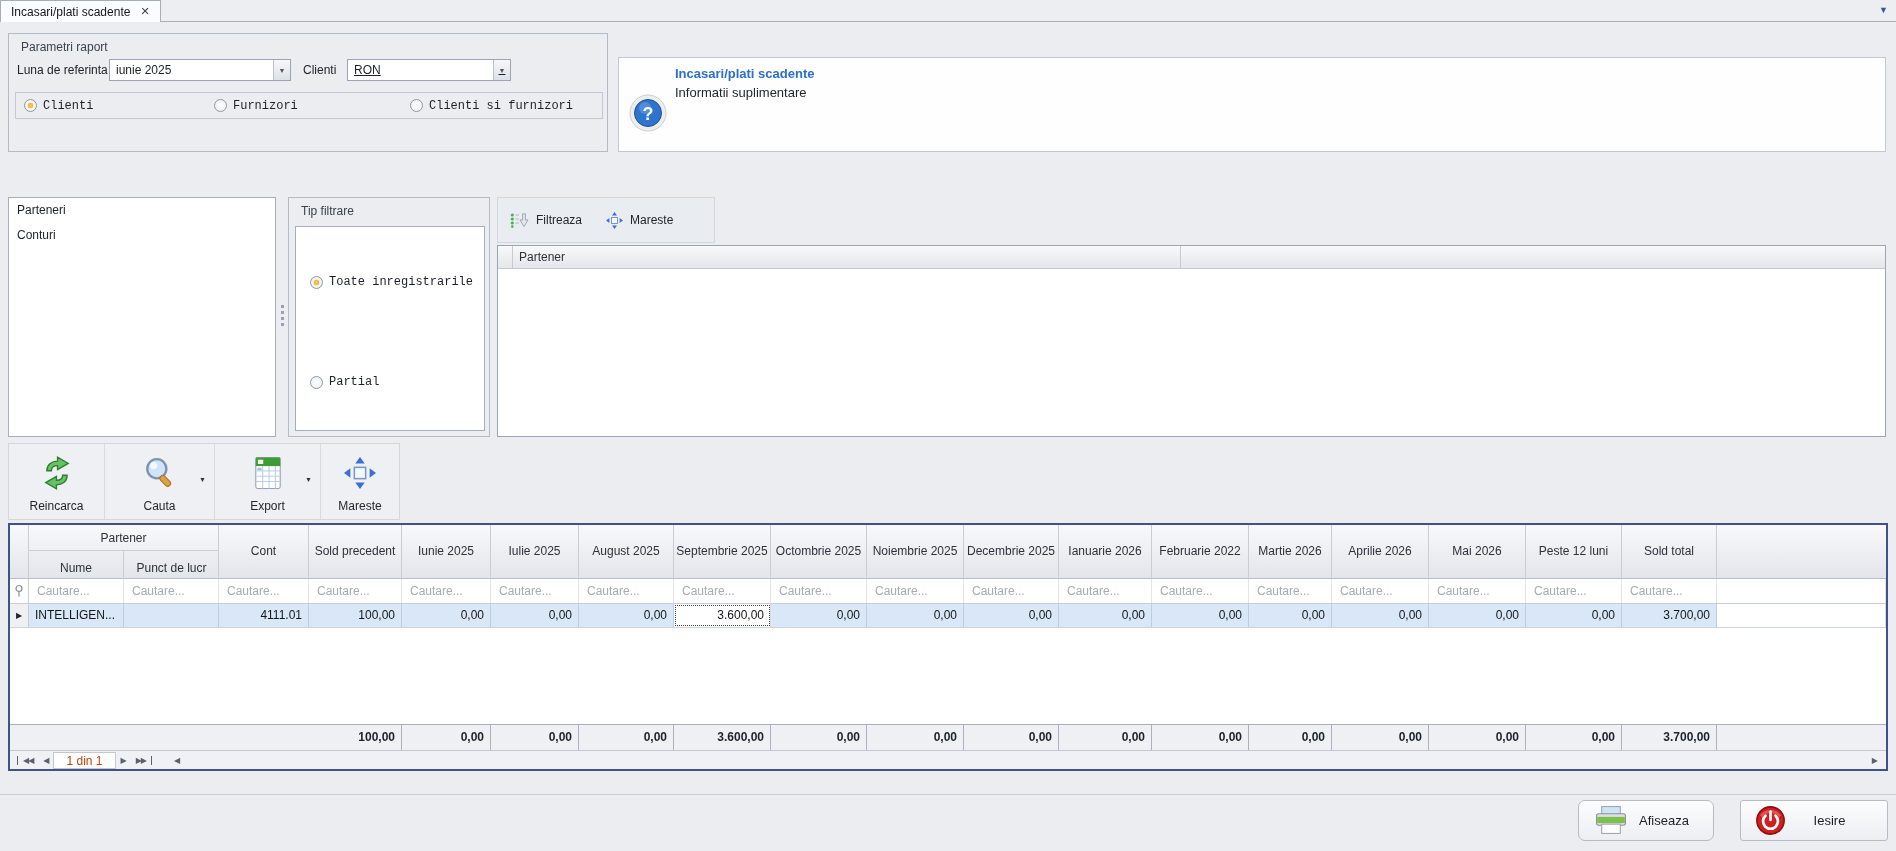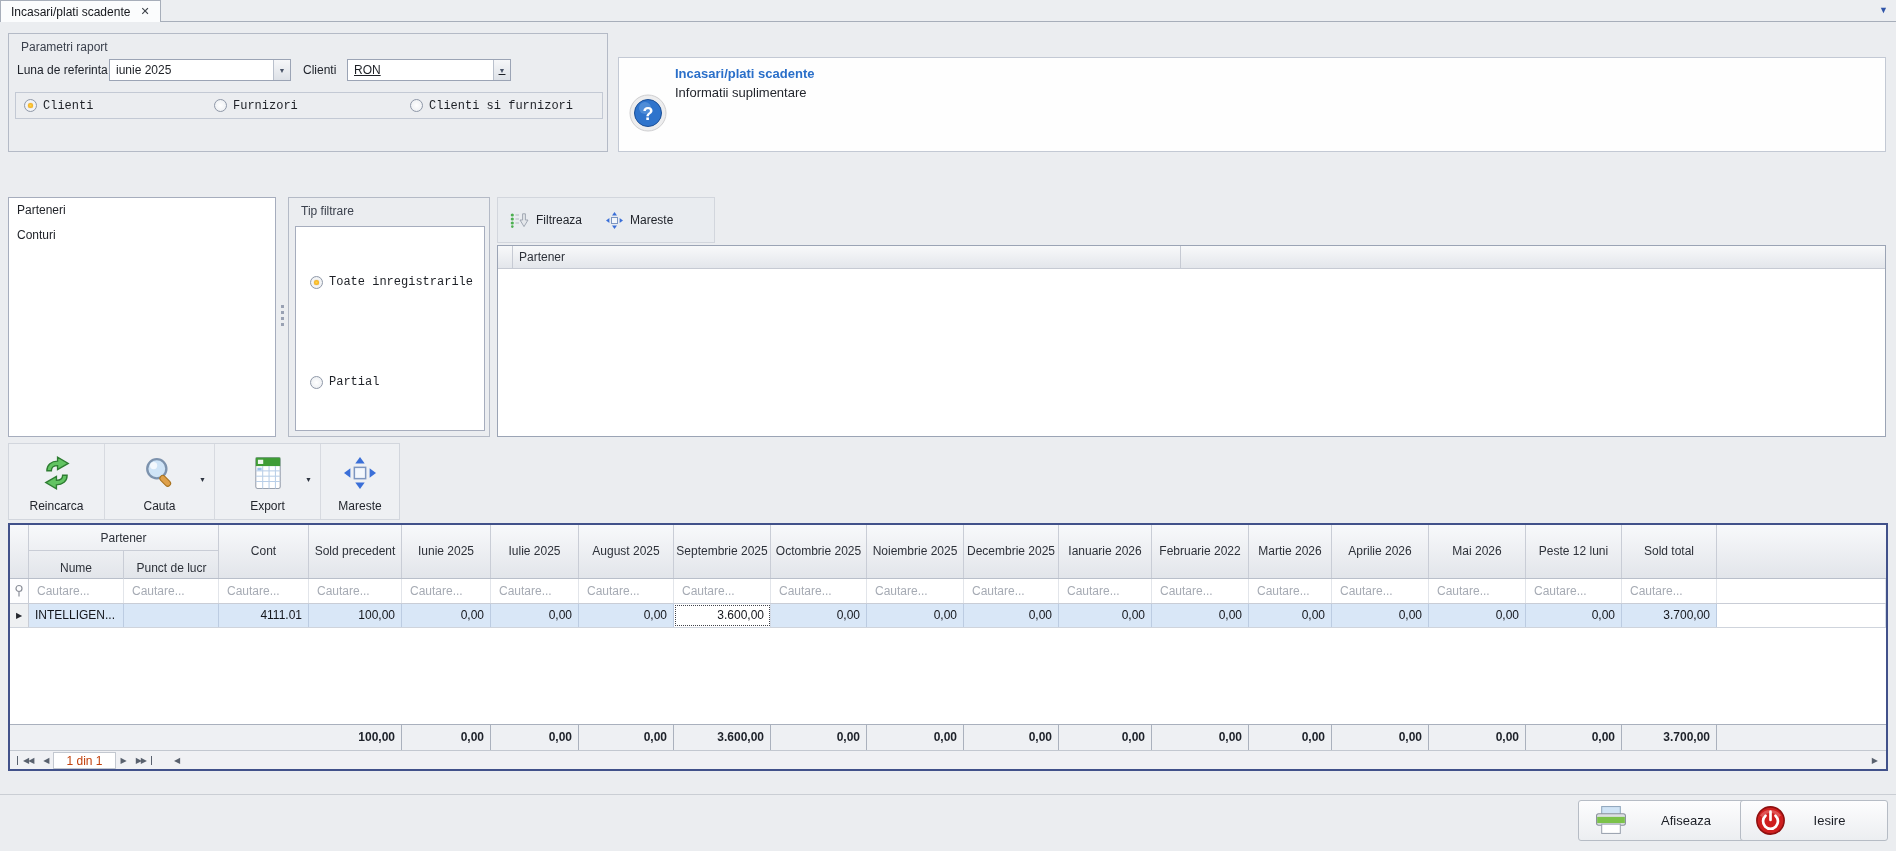--- a/index.html
+++ b/index.html
@@ -110,21 +110,21 @@
   .pg-last { border-right:1px solid #59616e; margin-right:3px; }
   .pg-box { background:#fff; border:1px solid #c3c8d0; font-size:12px; color:#c2410c; padding:0 12px; height:17px; line-height:16px; cursor:default; }
   .pg-scroll-left { margin-left:14px; }
   .pg-scroll-right { position:absolute; right:4px; }
 
   
   .footer-line { position:absolute; left:0; top:794px; width:1896px; height:1px; background:#caced4; }
   .f-btn { position:absolute; top:800px; height:41px; border:1px solid #b6bcc5; border-radius:3px;
            background:linear-gradient(#fdfdfe,#eceef1); display:flex; align-items:center; padding:0 14px; cursor:pointer; }
   .f-btn .flabel { font-size:13px; color:#1c1f26; margin:0 auto; }
-  .btn-afiseaza { left:1578px; width:180px; }
+  .btn-afiseaza { left:1578px; width:136px;border-radius:7px; }
   .btn-iesire { left:1740px; width:148px; }
 </style>
 </head>
 <body>
 
 <div class="screen">
 
   <div class="tabbar">
     <div class="tab">
       <span class="tab-label">Incasari/plati scadente</span>

